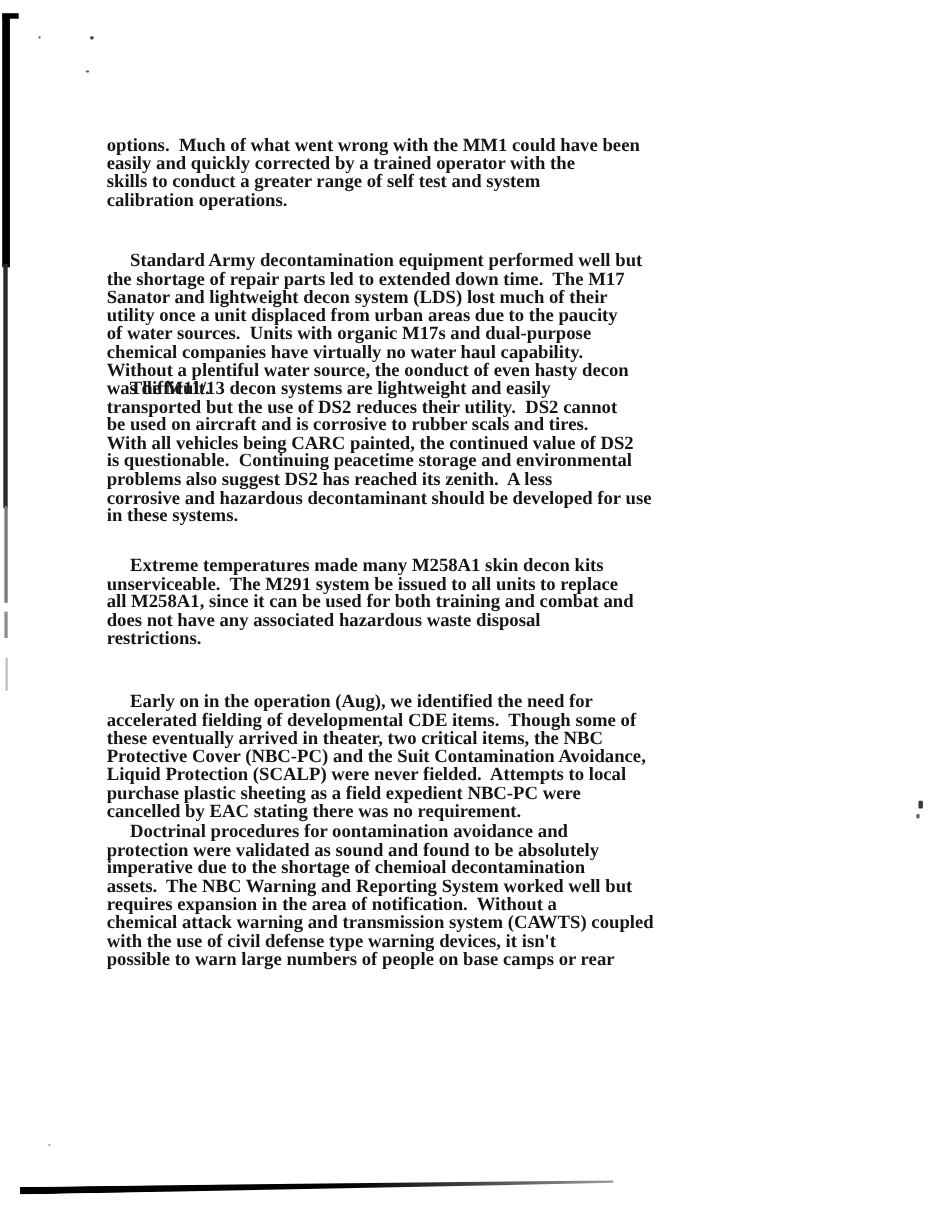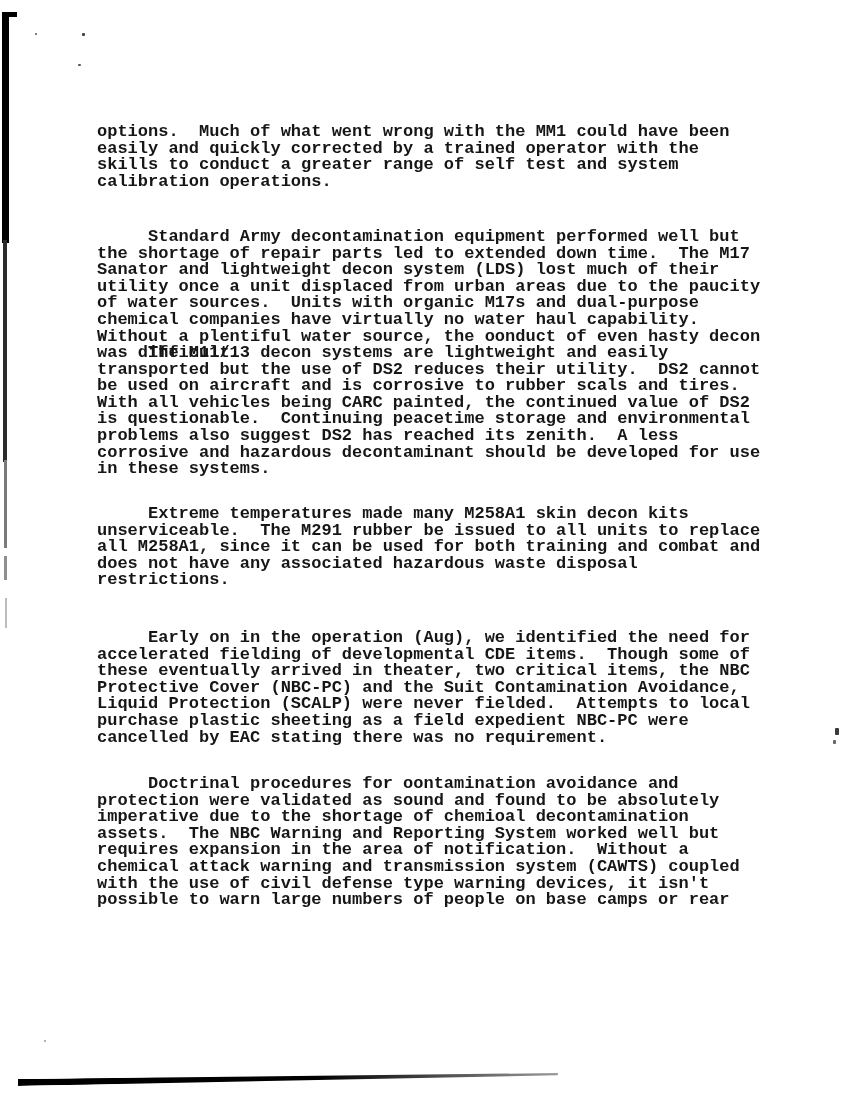--- a/index.html
+++ b/index.html
@@ -12,21 +12,21 @@
   }
   .page {
     position: absolute; inset: 0;
     background: #ffffff;
   }
   .para {
     position: absolute;
     left: 97px;
     margin: 0;
     white-space: pre;
-    font-family: Liberation Mono, monospace;
+    font-family: Liberation Serif, serif;
     font-size: 17px;
     line-height: 16.6px;
     font-weight: bold;
     color: #161616;
     letter-spacing: 0px;
   }
   .artifact { position: absolute; }
   .bar-hook   { left: 2px;  top: 12px;  width: 15px; height: 5px;  background: #000; }
   .bar-main   { left: 2px;  top: 13px;  width: 7px;  height: 230px; background: #000; }
   .bar-mid    { left: 3px;  top: 240px; width: 4px;  height: 222px; background: #2b2b2b; }
@@ -82,32 +82,32 @@
 was difficult.</div>
     <div class="para" style="top:345px">     The M11/13 decon systems are lightweight and easily
 transported but the use of DS2 reduces their utility.  DS2 cannot
 be used on aircraft and is corrosive to rubber scals and tires.
 With all vehicles being CARC painted, the continued value of DS2
 is questionable.  Continuing peacetime storage and environmental
 problems also suggest DS2 has reached its zenith.  A less
 corrosive and hazardous decontaminant should be developed for use
 in these systems.</div>
     <div class="para" style="top:506px">     Extreme temperatures made many M258A1 skin decon kits
-unserviceable.  The M291 rubber be issued to all units to replace
+unserviceable.  The M291 system be issued to all units to replace
 all M258A1, since it can be used for both training and combat and
 does not have any associated hazardous waste disposal
 restrictions.</div>
     <div class="para" style="top:630px">     Early on in the operation (Aug), we identified the need for
 accelerated fielding of developmental CDE items.  Though some of
 these eventually arrived in theater, two critical items, the NBC
 Protective Cover (NBC-PC) and the Suit Contamination Avoidance,
 Liquid Protection (SCALP) were never fielded.  Attempts to local
 purchase plastic sheeting as a field expedient NBC-PC were
 cancelled by EAC stating there was no requirement.</div>
-    <div class="para" style="top:776px">     Doctrinal procedures for oontamination avoidance and
+    <div class="para" style="top:748px">     Doctrinal procedures for oontamination avoidance and
 protection were validated as sound and found to be absolutely
 imperative due to the shortage of chemioal decontamination
 assets.  The NBC Warning and Reporting System worked well but
 requires expansion in the area of notification.  Without a
 chemical attack warning and transmission system (CAWTS) coupled
 with the use of civil defense type warning devices, it isn't
 possible to warn large numbers of people on base camps or rear</div>
   </div>
 
   <div class="artifact bottom-bar"></div>

